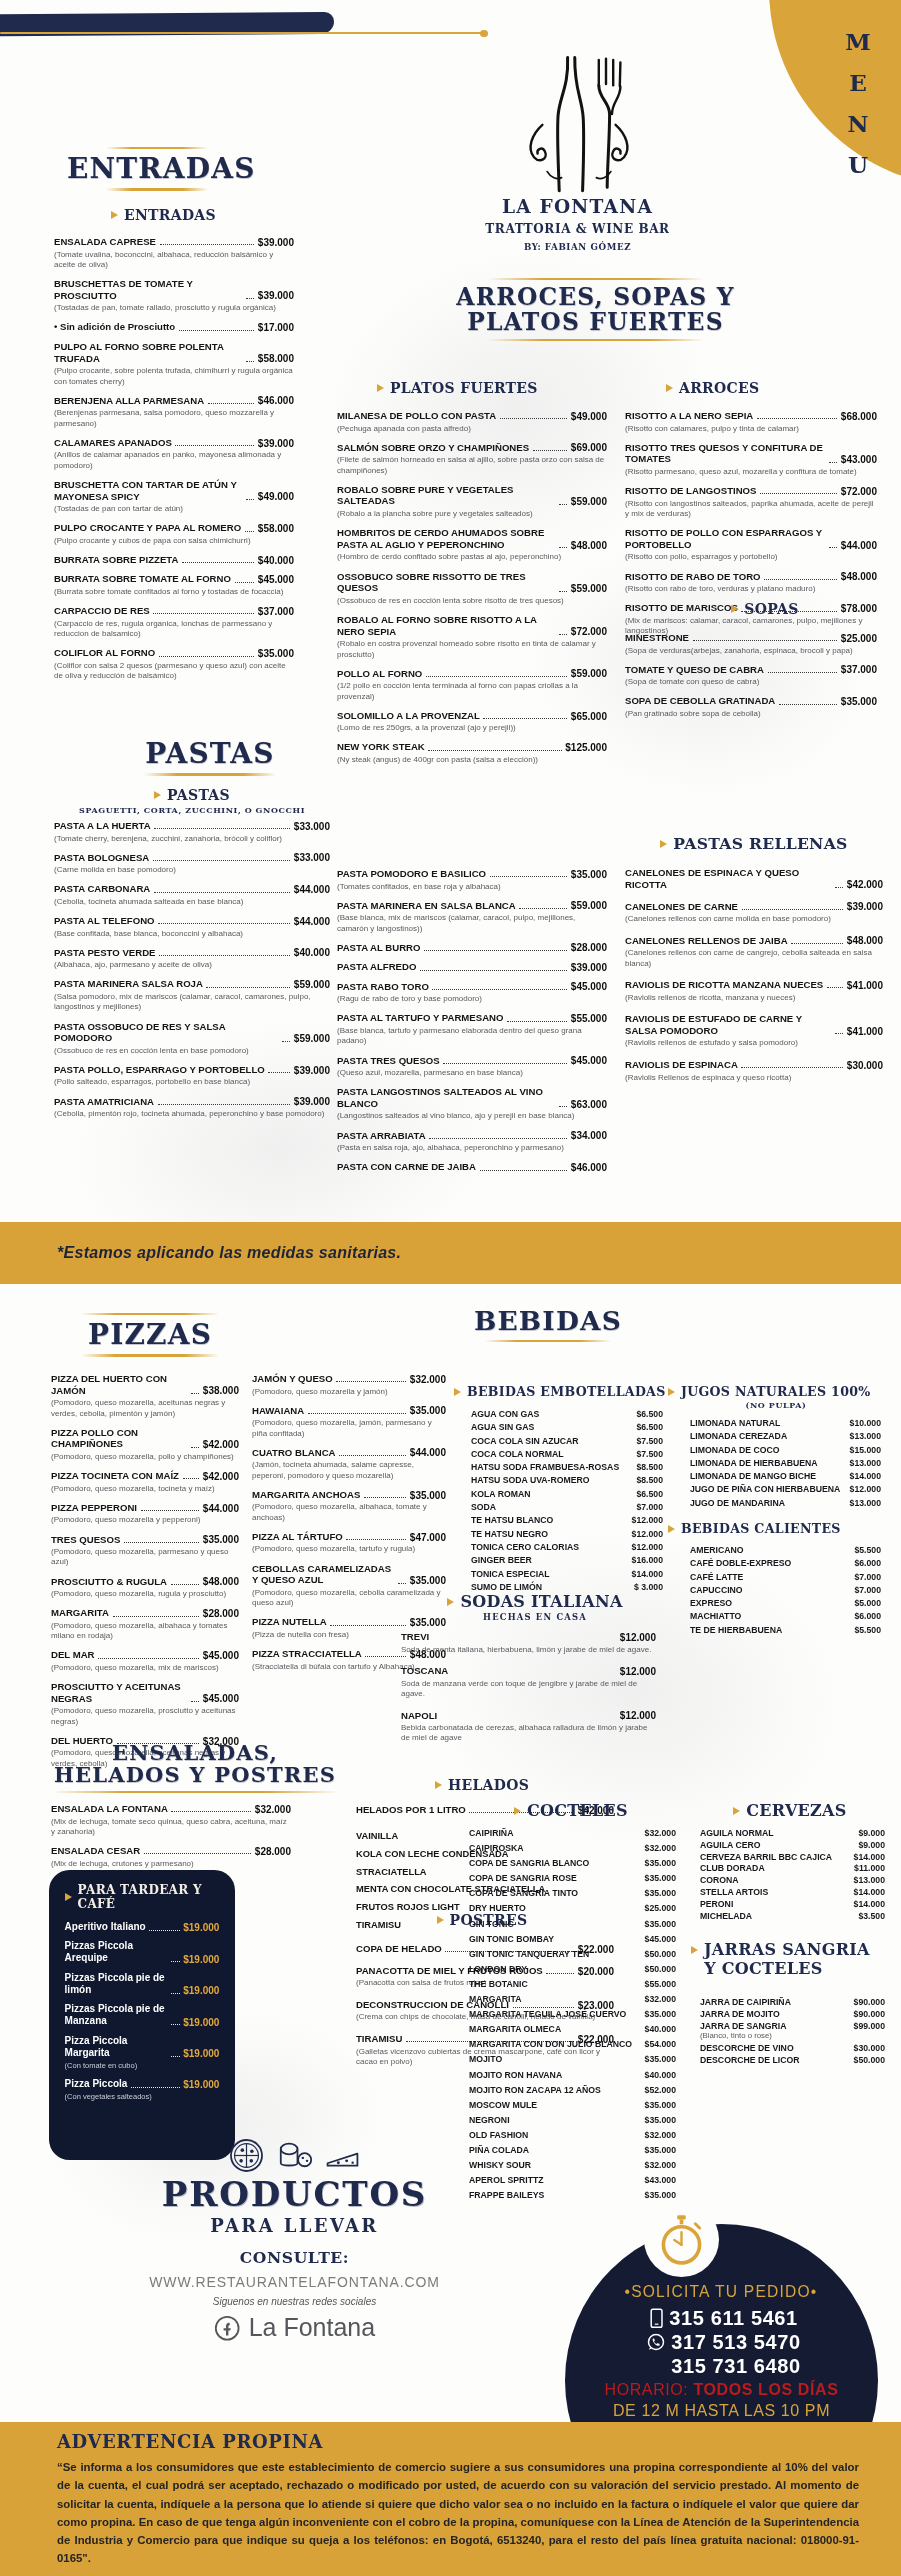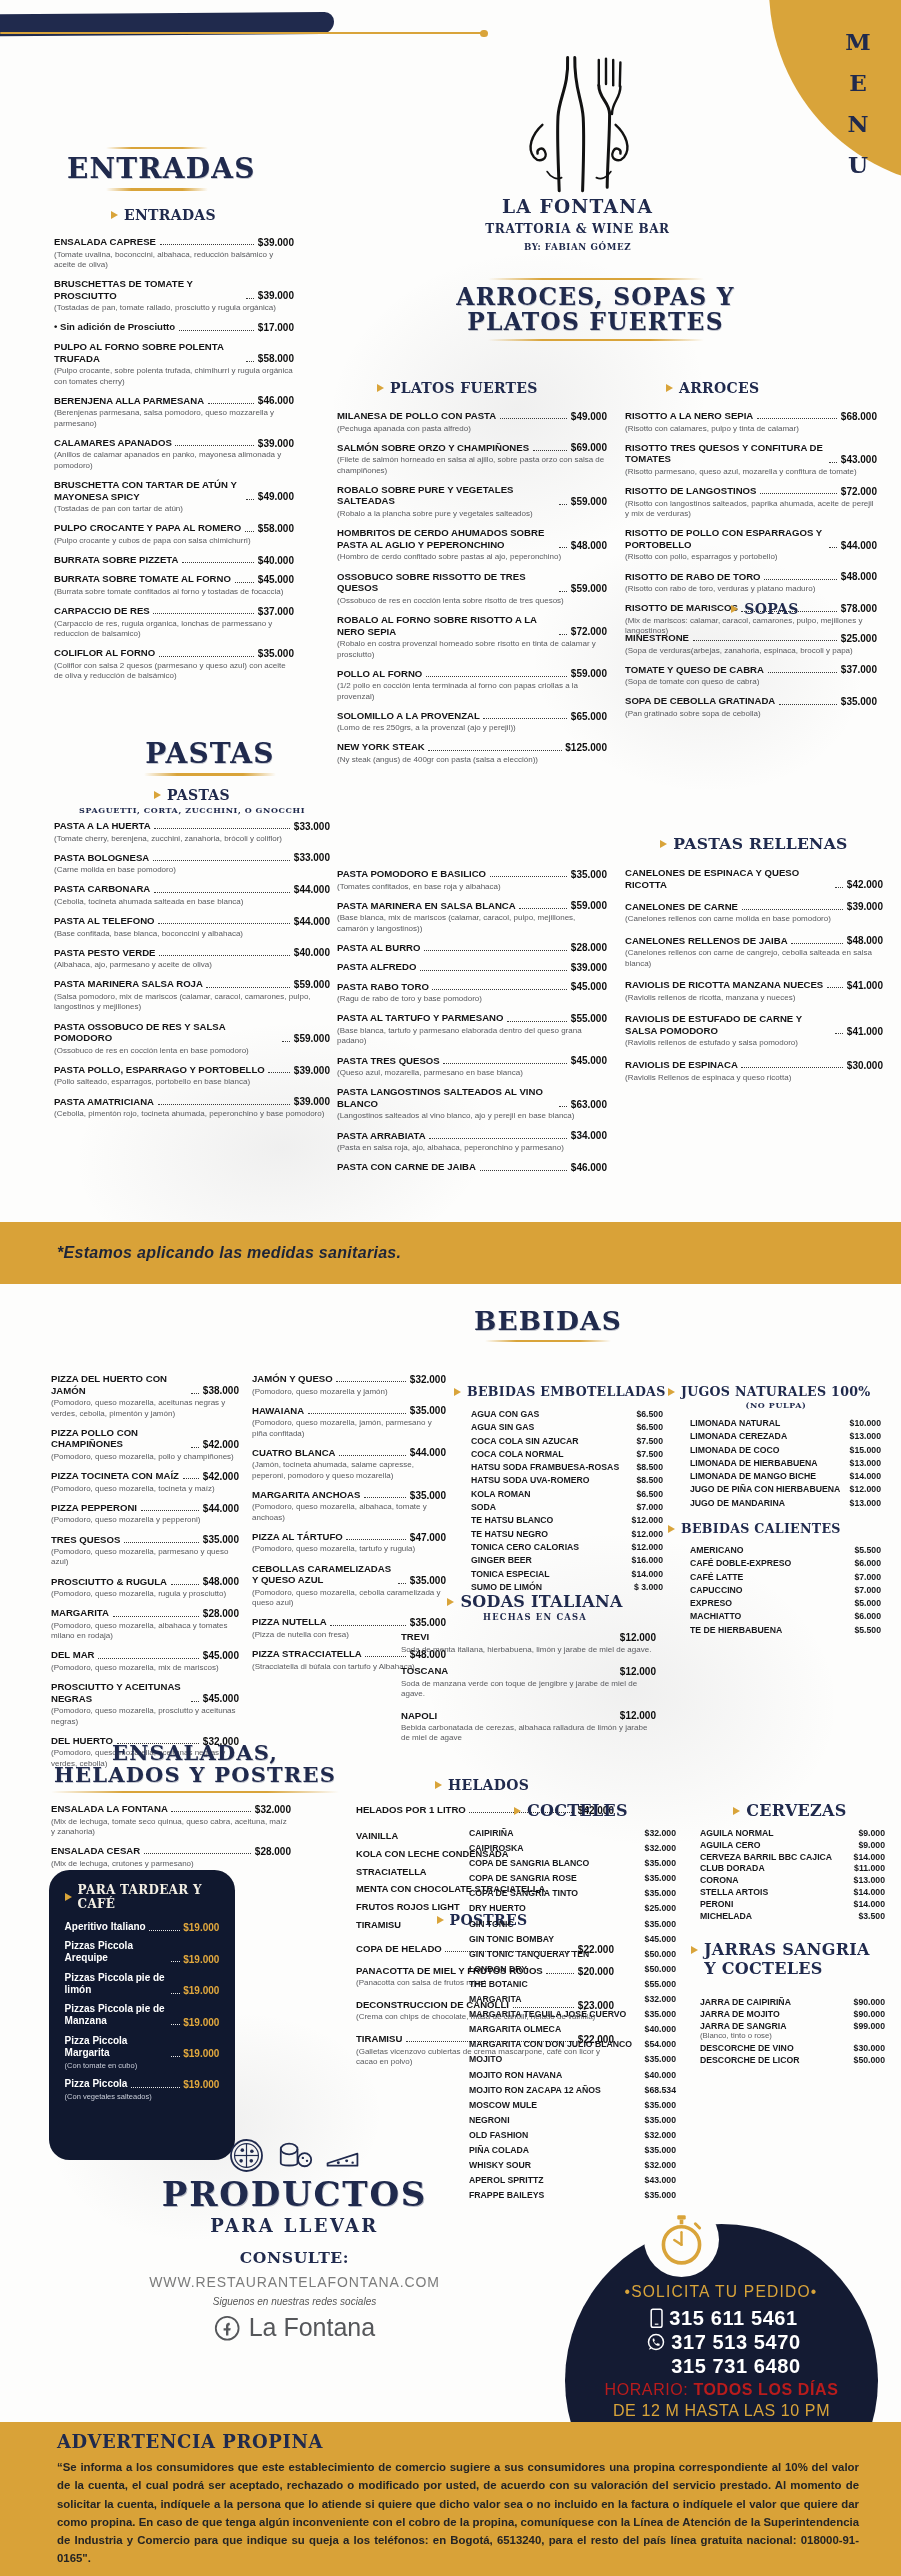--- a/index.html
+++ b/index.html
@@ -601,20 +601,25 @@
           <span class="mi-p">$30.000</span>
         </div>
         <div class="mi-d">(Raviolis Rellenos de espinaca y queso ricotta)</div>
       </div>
     </div>
 
   <div class="banner">
       <div class="t">*Estamos aplicando las medidas sanitarias.</div>
     </div>
 
+  <div class="abs big-title" style="left:54px;top:1308px;width:192px;">
+    <div class="rule" style="width:138px;"></div>
+    <div class="t slab">PIZZAS</div>
+    <div class="rule" style="width:138px;"></div>
+  </div>
   <div class="abs" style="left:51px;top:1373px;width:188px;">
       <div class="mi">
         <div class="mi-line">
           <span class="mi-n">PIZZA DEL HUERTO CON JAMÓN</span>
           <span class="mi-dots"></span>
           <span class="mi-p">$38.000</span>
         </div>
         <div class="mi-d">(Pomodoro, queso mozarella, aceitunas negras y verdes, cebolla, pimentón y jamón)</div>
       </div>
       <div class="mi">
@@ -1223,21 +1228,21 @@
       </div>
       <div>
         <div class="sr">
           <span class="sr-n">MOJITO RON HAVANA</span>
           <span class="sr-p">$40.000</span>
         </div>
       </div>
       <div>
         <div class="sr">
           <span class="sr-n">MOJITO RON ZACAPA 12 AÑOS</span>
-          <span class="sr-p">$68.534</span>
+          <span class="sr-p">$52.000</span>
         </div>
       </div>
       <div>
         <div class="sr">
           <span class="sr-n">MOSCOW MULE</span>
           <span class="sr-p">$35.000</span>
         </div>
       </div>
       <div>
         <div class="sr">

